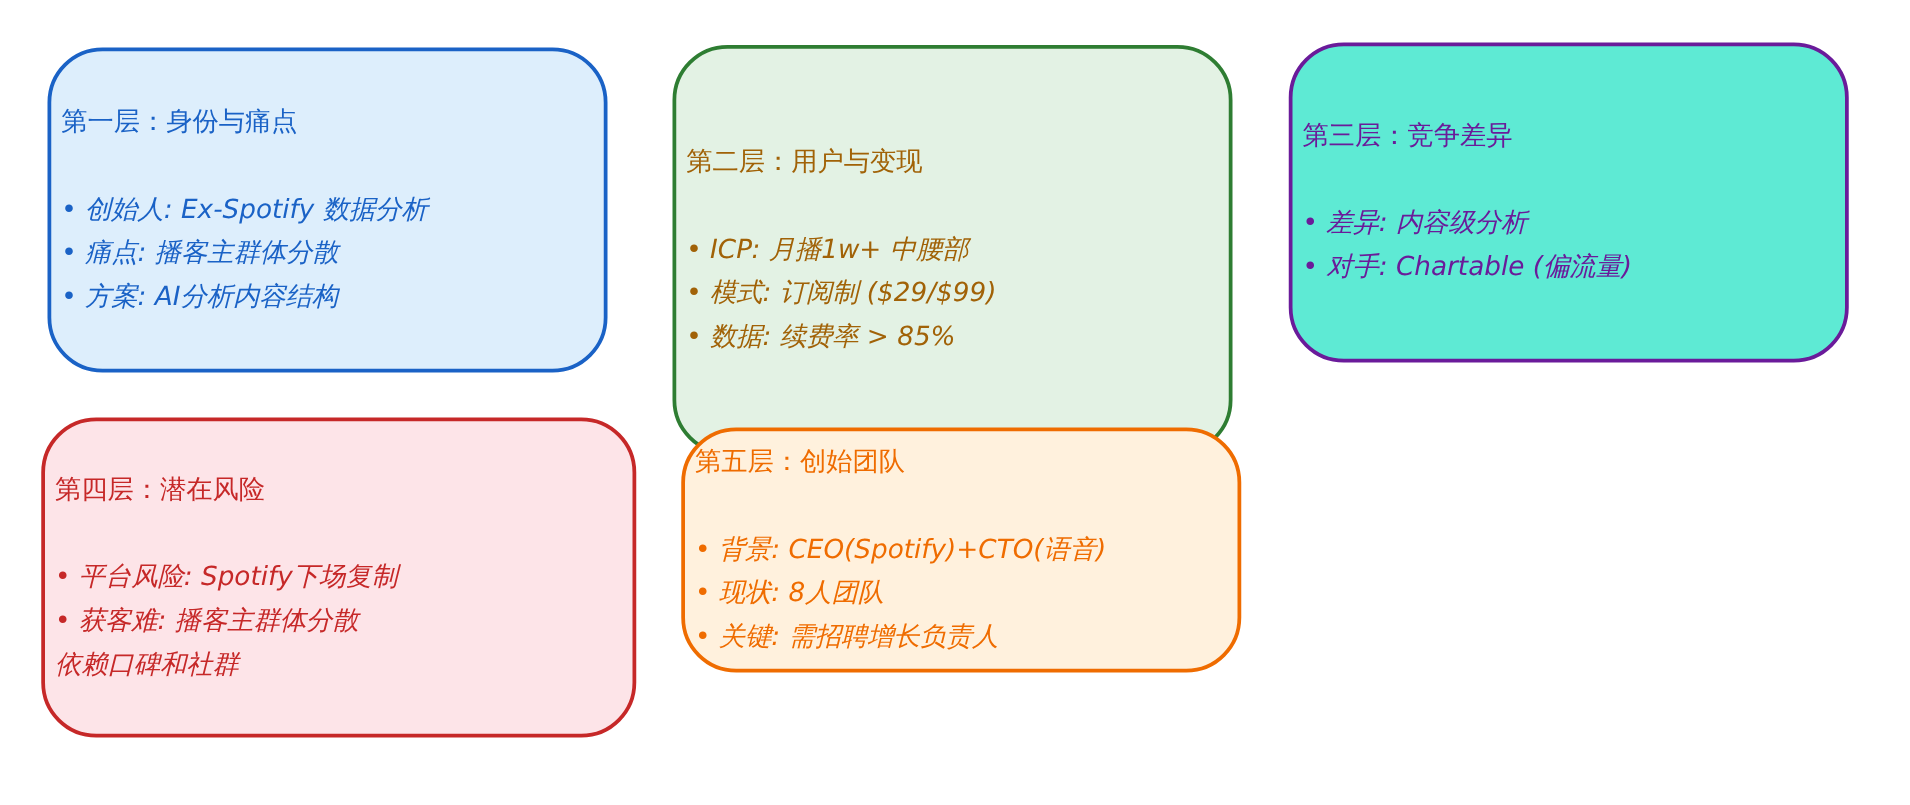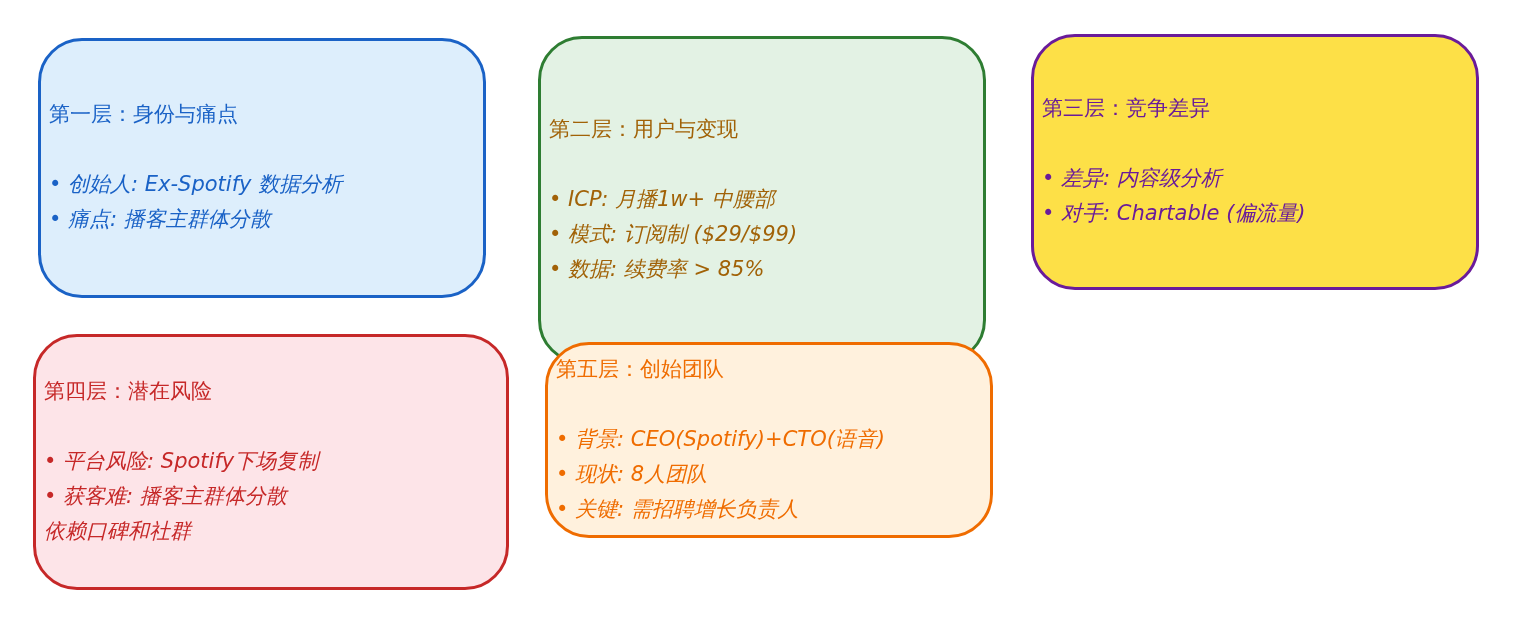--- a/index.html
+++ b/index.html
@@ -10,30 +10,31 @@
   .title { font-size:21px; line-height:30px; margin-bottom:38px; white-space:nowrap; }
   .line { font-size:21px; line-height:35px; white-space:nowrap;font-style:italic; }
 </style>
 </head>
 <body>
 
 <div class="box" id="b0" style="left:38px;top:38px;width:448px;height:260px;border-color:#1a62c6;background:#ddeefc;color:#1a62c6;">
   <div class="title">第一层：身份与痛点</div>
   <div class="line">• 创始人: Ex-Spotify 数据分析</div>
   <div class="line">• 痛点: 播客主群体分散</div>
+  <div class="line">• 方案: AI分析内容结构</div>
 </div>
 
 <div class="box" id="b1" style="left:538px;top:36px;width:448px;height:328px;border-color:#2e7d32;background:#e3f2e4;color:#a16207;">
   <div class="title">第二层：用户与变现</div>
   <div class="line">• ICP: 月播1w+ 中腰部</div>
   <div class="line">• 模式: 订阅制 ($29/$99)</div>
   <div class="line">• 数据: 续费率 &gt; 85%</div>
 </div>
 
-<div class="box" id="b2" style="left:1031px;top:34px;width:448px;height:256px;border-color:#6a1b9a;background:#fde047;color:#6a1b9a;">
+<div class="box" id="b2" style="left:1031px;top:34px;width:448px;height:256px;border-color:#6a1b9a;background:#5eead4;color:#6a1b9a;">
   <div class="title">第三层：竞争差异</div>
   <div class="line">• 差异: 内容级分析</div>
   <div class="line">• 对手: Chartable (偏流量)</div>
 </div>
 
 <div class="box" id="b3" style="left:33px;top:334px;width:476px;height:256px;border-color:#c62828;background:#fde4e8;color:#c62828;">
   <div class="title">第四层：潜在风险</div>
   <div class="line">• 平台风险: Spotify下场复制</div>
   <div class="line">• 获客难: 播客主群体分散</div>
   <div class="line">依赖口碑和社群</div>

